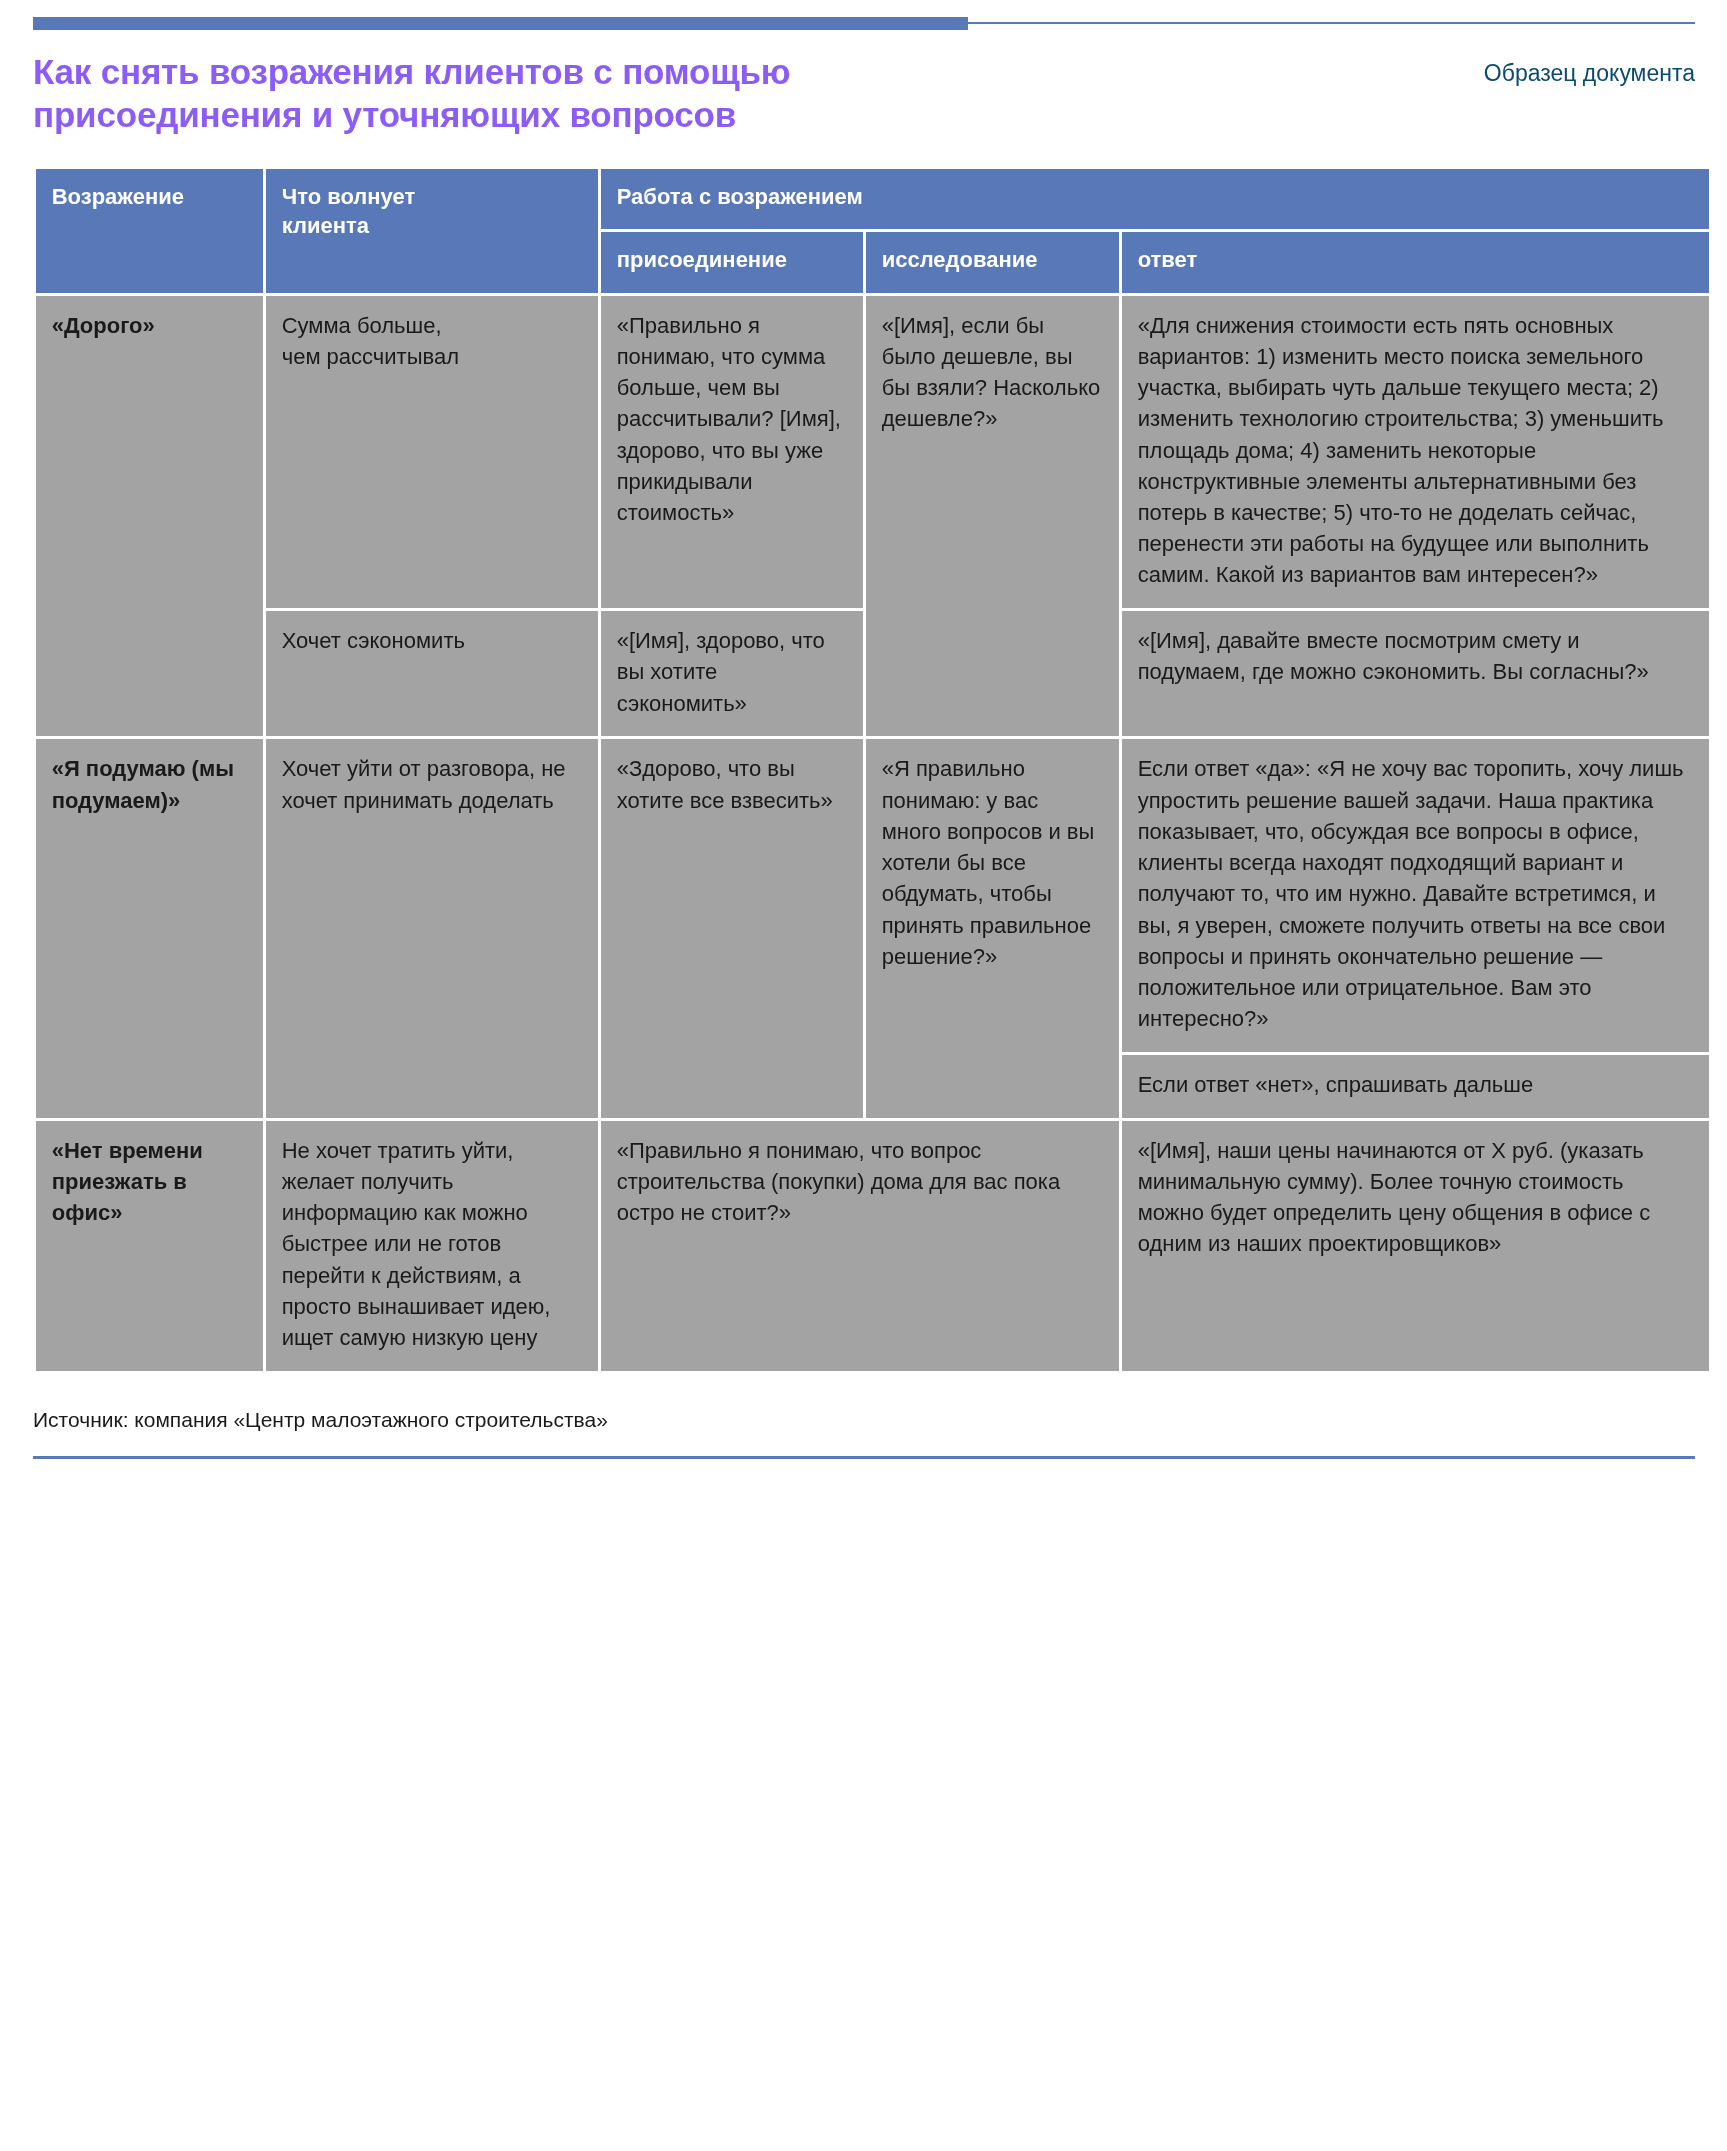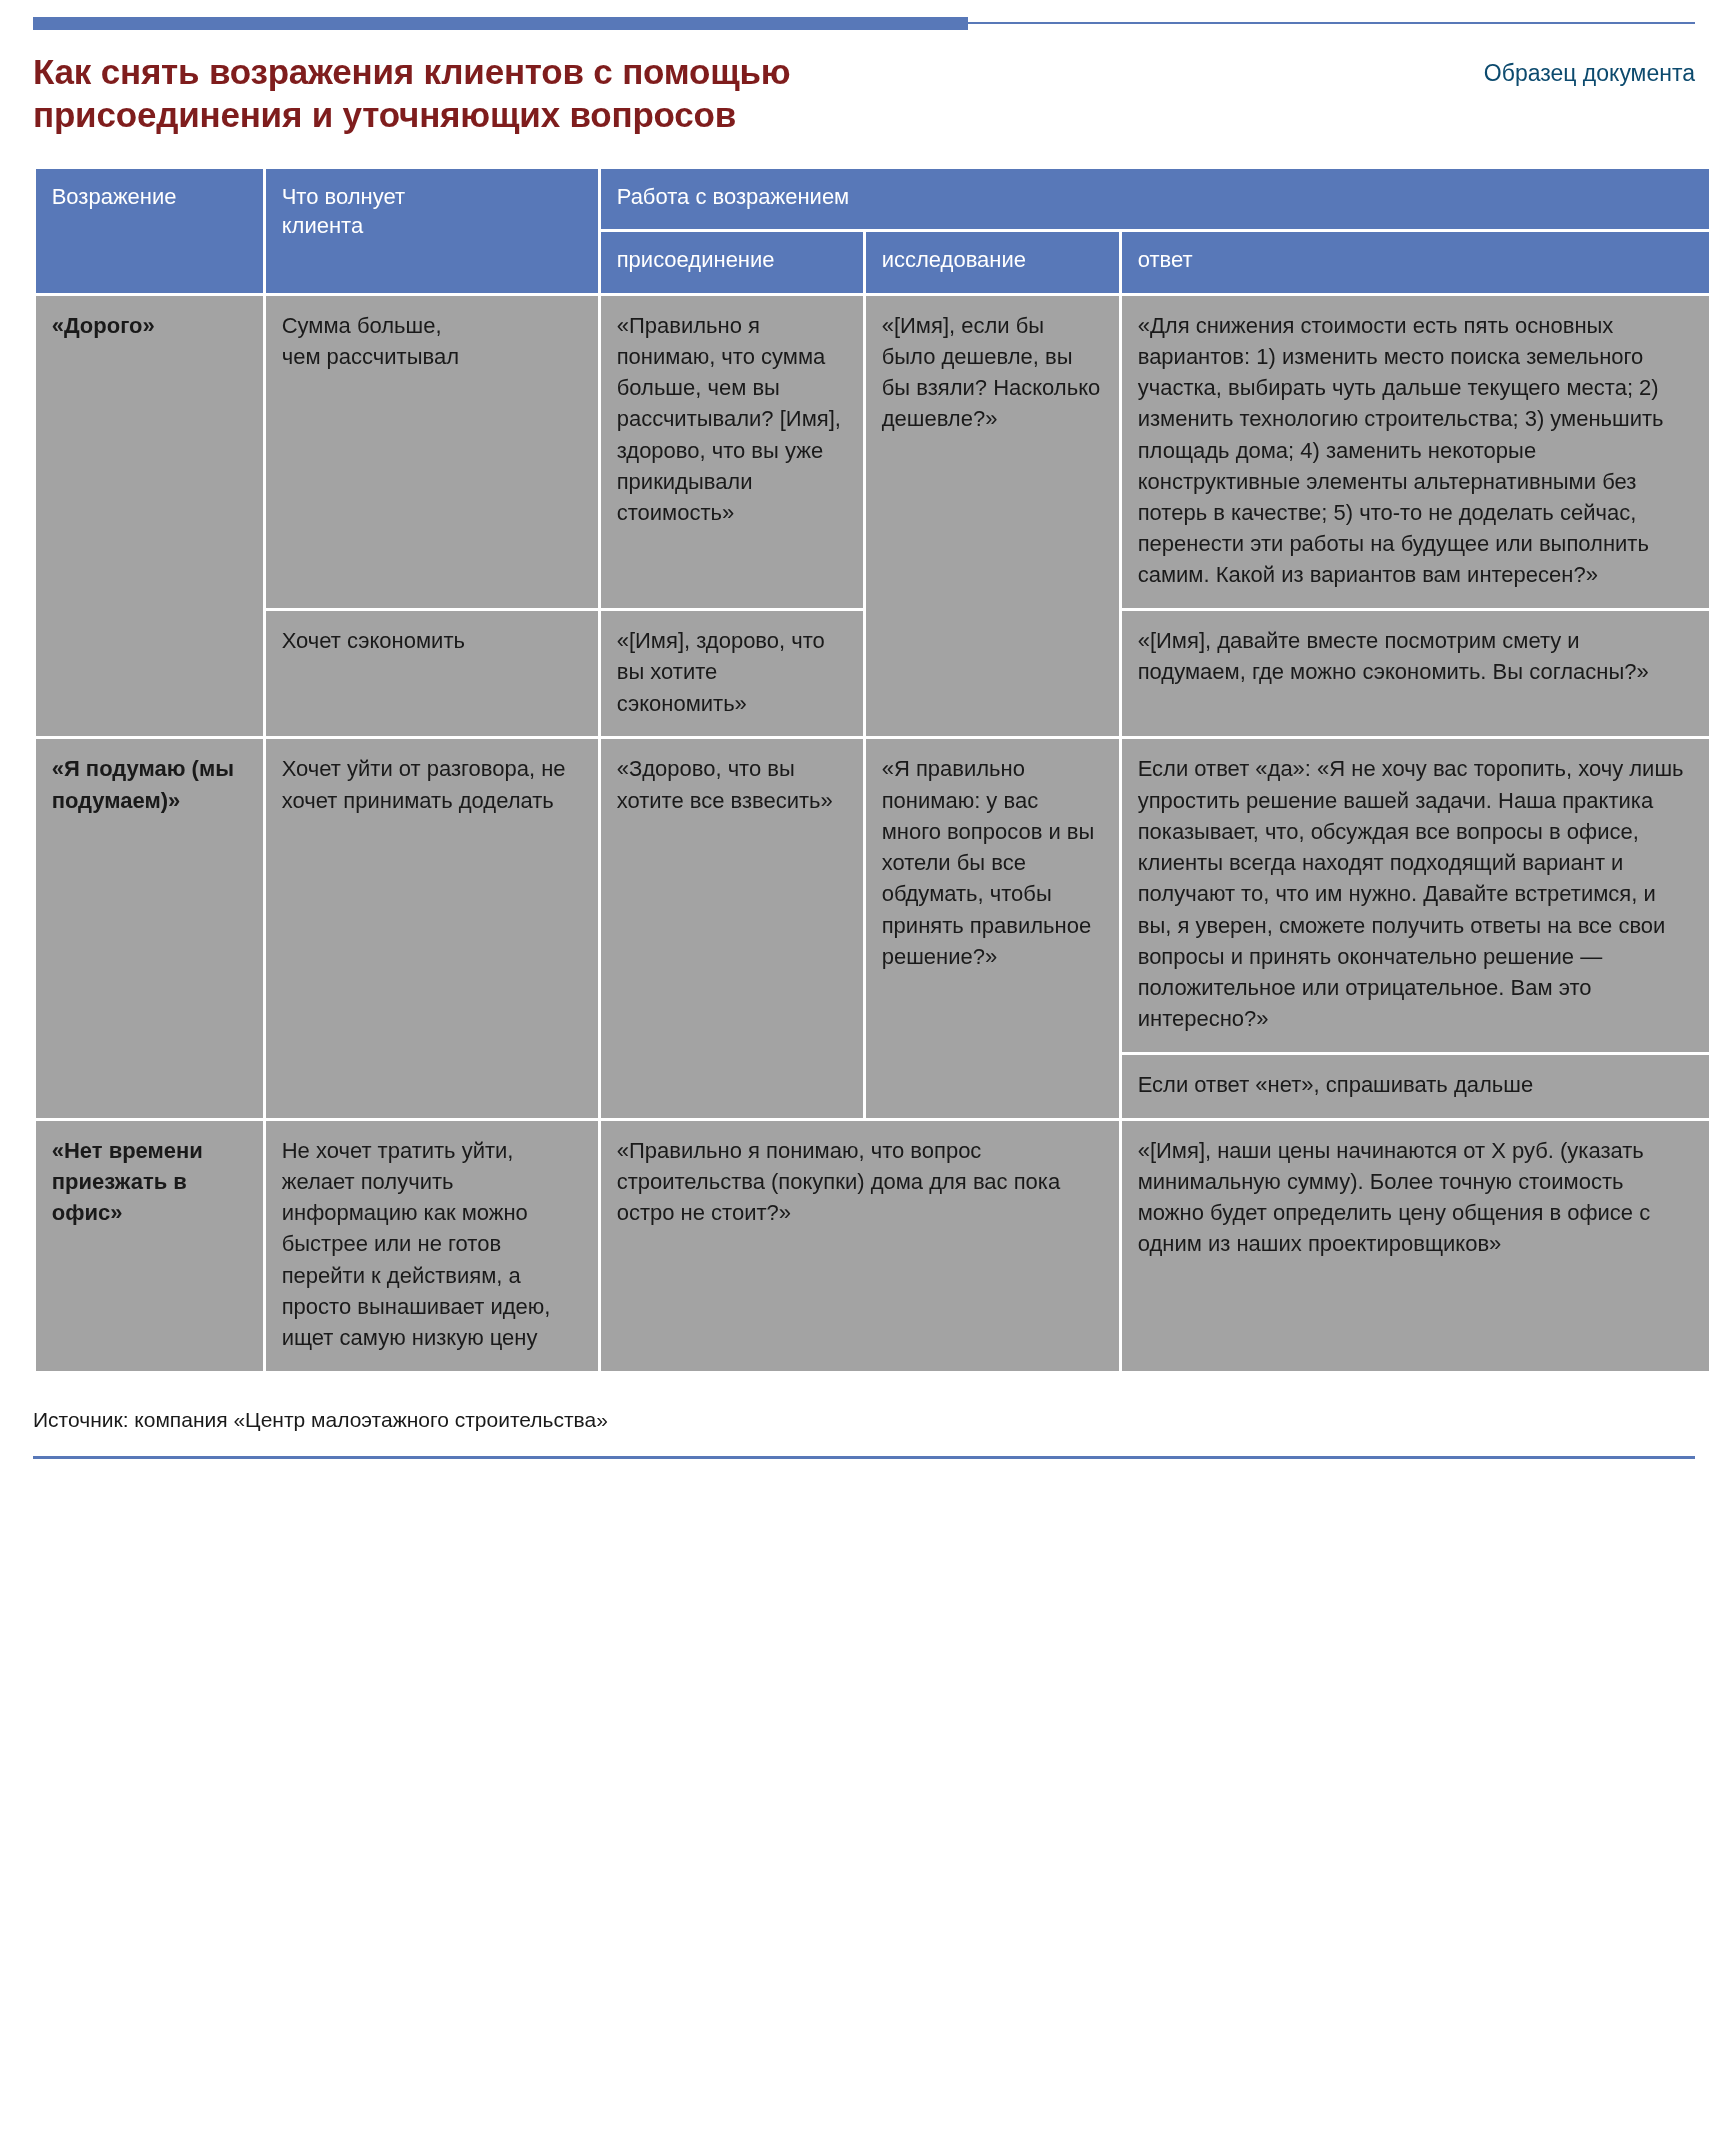--- a/index.html
+++ b/index.html
@@ -51,21 +51,21 @@
     display: flex;
     align-items: flex-start;
     justify-content: space-between;
     margin-top: 14px;
     margin-bottom: 30px;
   }
   .doc-title {
     font-size: 35px;
     line-height: 1.22;
     font-weight: bold;
-    color: #7f1d1d;
+    color: #8b5cf6;
     letter-spacing: -0.2px;
     max-width: 978px;
     margin: 0;
     white-space: pre-line;
   }
   .doc-badge {
     font-size: 23px;
     line-height: 1.2;
     color: #0c4a6e;
     white-space: nowrap;
@@ -81,21 +81,21 @@
   }
   .tbl th, .tbl td {
     vertical-align: top;
     padding: 14px 15.7px 17.5px 15.7px;
   }
   .tbl th {
     background: #5878b8;
     color: #ffffff;
     font-size: 22px;
     line-height: 1.3;
-    font-weight: normal;
+    font-weight: bold;
     text-align: left;
   }
   .tbl td {
     background: #a3a3a3;
     font-size: 22px;
     line-height: 1.42;
     color: #1a1a1a;
   }
   td.objection {
     font-weight: bold;

